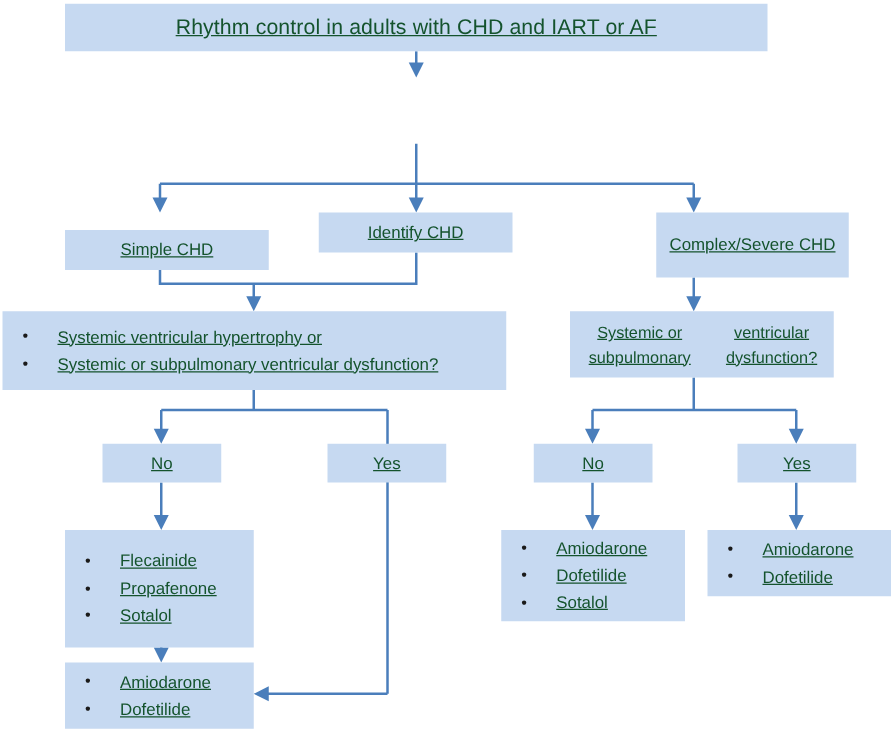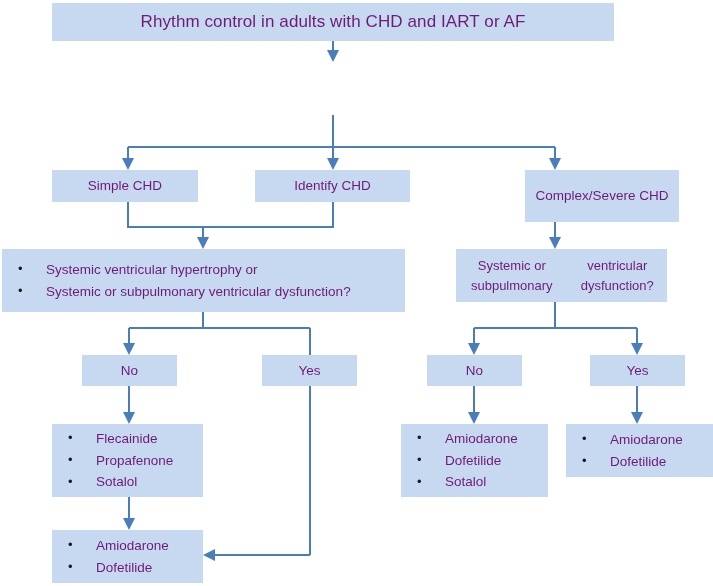--- a/index.html
+++ b/index.html
@@ -14,22 +14,23 @@
     position: relative;
     width: 713px;
     height: 586px;
     background: #ffffff;
     overflow: hidden;
   }
   .node {
     position: absolute;
     background: #c6d9f1;
     box-sizing: border-box;
-    color: #701a75;
+    color: #14532d;
     z-index: 3;
+    text-decoration: underline;
   }
   .node.centered {
     display: flex;
     align-items: center;
     justify-content: center;
     text-align: center;
   }
   .node.listbox {
     display: flex;
     flex-direction: column;
@@ -150,21 +151,21 @@
 
     <path class="wire" d="M 637 386 L 637 416"></path>
     <polygon class="wire-head" points="637,424 631,412 643,412"></polygon>
   </svg>
 
   <div class="node centered node-title" style="left:52px; top:3px; width:562px; height:38px;">
     <span>Rhythm control in adults with CHD and IART or AF</span>
   </div>
 
 
-  <div class="node centered node-text" style="left:52px; top:170px; width:146px; height:32px;">
+  <div class="node centered node-text" style="left:52px; top:184px; width:163px; height:32px;">
     <span>Simple CHD</span>
   </div>
 
   <div class="node centered node-text" style="left:255px; top:170px; width:155px; height:32px;">
     <span>Identify CHD</span>
   </div>
 
   <div class="node centered node-text" style="left:478px; top:170px; width:154px; height:52px; padding:0 10px;margin-left:47px;">
     <span>Complex/Severe CHD</span>
   </div>
@@ -190,21 +191,21 @@
   </div>
 
   <div class="node centered node-text" style="left:427px; top:355px; width:95px; height:31px;">
     <span>No</span>
   </div>
 
   <div class="node centered node-text" style="left:590px; top:355px; width:95px; height:31px;">
     <span>Yes</span>
   </div>
 
-  <div class="node listbox" style="left:52px; top:424px; width:151px; height:73px;">
+  <div class="node listbox" style="left:52px; top:424px; width:151px; height:94px;">
     <ul class="bullets">
       <li>Flecainide</li>
       <li>Propafenone</li>
       <li>Sotalol</li>
     </ul>
   </div>
 
   <div class="node listbox" style="left:52px; top:530px; width:151px; height:53px;">
     <ul class="bullets">
       <li>Amiodarone</li>

